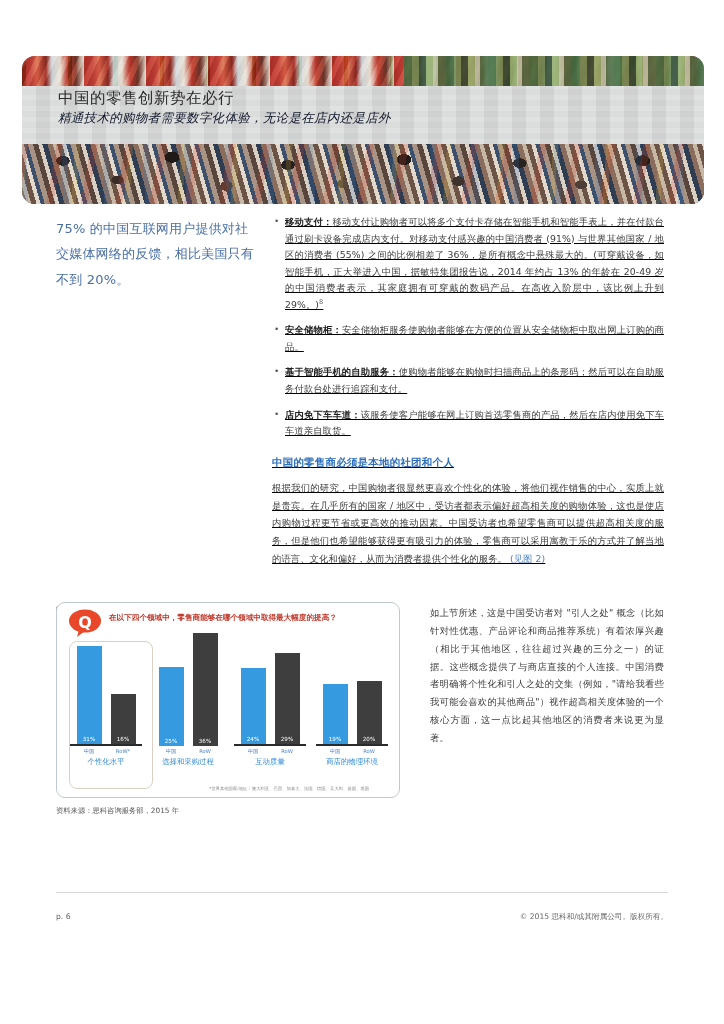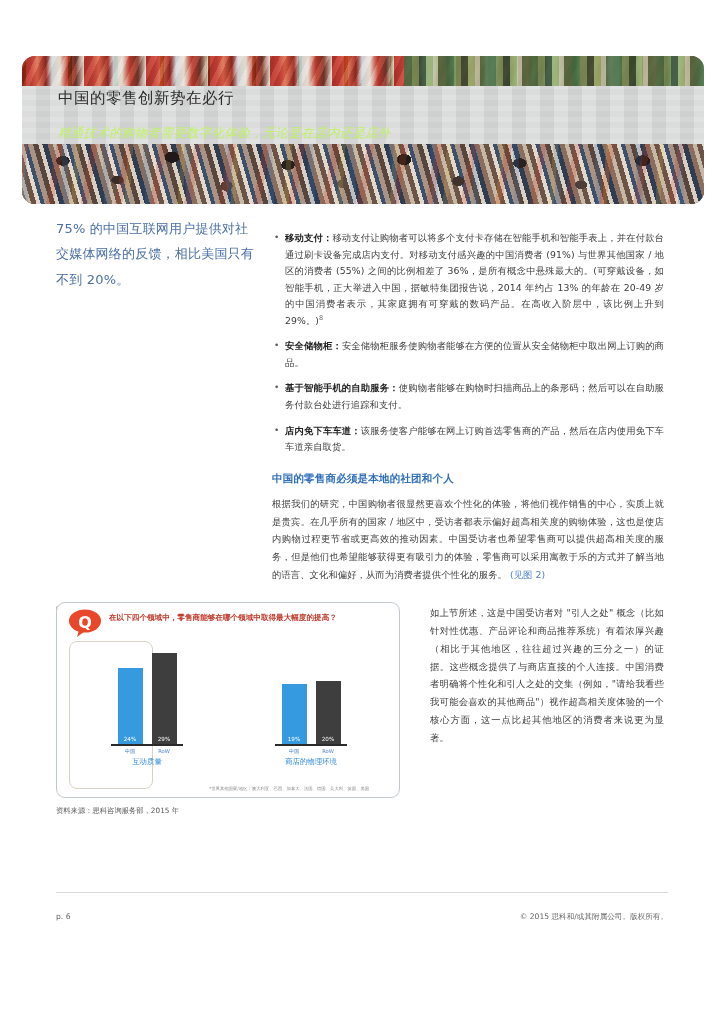--- a/index.html
+++ b/index.html
@@ -84,26 +84,25 @@
     letter-spacing: .5px;
     font-weight: 500;
     z-index: 4;
     white-space: nowrap;
   }
   .hero-sub {
     position: absolute;
     left: 36px;
     top: 54px;
     font-size: 12.5px;
-    color: #bef264;
+    color: #0f172a;
     font-style: italic;
     letter-spacing: .3px;
     z-index: 4;
     white-space: nowrap;
-    margin-top: 15px;
   }
   .hero-crowd {
     position: absolute;
     left: 0; top: 88px; width: 100%; height: 60px;
     background:
       radial-gradient(ellipse 11px 8px at 6% 28%, #2a2220 60%, transparent 62%),
       radial-gradient(ellipse 10px 7px at 14% 60%, #3a2d28 60%, transparent 62%),
       radial-gradient(ellipse 12px 9px at 22% 22%, #1f1a18 60%, transparent 62%),
       radial-gradient(ellipse 10px 8px at 30% 70%, #4a3c34 60%, transparent 62%),
       radial-gradient(ellipse 11px 8px at 39% 35%, #262020 60%, transparent 62%),
@@ -140,22 +139,23 @@
     font-size: 13px;
     line-height: 1.95;
     color: #4a6fa5;
     letter-spacing: .2px;
   }
 
   
   .rightcol {
     position: absolute;
     left: 272px;
-    top: 230px;
+    top: 214px;
     width: 392px;
+    text-decoration: underline;
   }
   ul.bullets {
     margin: 0;
     padding: 0;
     list-style: none;
   }
   ul.bullets > li {
     position: relative;
     padding-left: 13px;
     margin-bottom: 9px;
@@ -429,61 +429,101 @@
       <path d="M11 22 L9 29 L17 23 Z" fill="#e8472a"></path>
       <text x="17" y="19.5" font-family="'DejaVu Sans','Liberation Sans',sans-serif" font-size="16" font-weight="bold" fill="#ffffff" text-anchor="middle">Q</text>
     </svg>
 
     <div class="chart-q">在以下四个领域中，零售商能够在哪个领域中取得最大幅度的提高？</div>
 
     <div class="plot">
       <div class="highlight-card"></div>
       <div class="groups">
 
-
-
         <div class="group">
           <div class="bars">
             <div class="bar-wrap">
-              <div class="bar cn" id="g2s0" style="height: 76px; background: rgb(53, 154, 224);">
-                <span class="bar-val">24%</span>
-              </div>
-            </div>
-            <div class="bar-wrap">
-              <div class="bar row" id="g2s1" style="height: 91px; background: rgb(62, 62, 62);">
-                <span class="bar-val">29%</span>
+              <div class="bar cn" id="g0s0" style="height: 98px; background: rgb(53, 154, 224);">
+                <span class="bar-val">31%</span>
+              </div>
+            </div>
+            <div class="bar-wrap">
+              <div class="bar row" id="g0s1" style="height: 50px; background: rgb(62, 62, 62);">
+                <span class="bar-val">16%</span>
+              </div>
+            </div>
+          </div>
+          <div class="axis"></div>
+          <div class="series-labels">
+            <span>中国</span>
+            <span>RoW*</span>
+          </div>
+          <div class="cat-label">个性化水平</div>
+        </div>
+
+        <div class="group">
+          <div class="bars">
+            <div class="bar-wrap">
+              <div class="bar cn" id="g1s0" style="height: 79px; background: rgb(53, 154, 224);">
+                <span class="bar-val">25%</span>
+              </div>
+            </div>
+            <div class="bar-wrap">
+              <div class="bar row" id="g1s1" style="height: 113px; background: rgb(62, 62, 62);">
+                <span class="bar-val">36%</span>
               </div>
             </div>
           </div>
           <div class="axis"></div>
           <div class="series-labels">
             <span>中国</span>
             <span>RoW</span>
           </div>
-          <div class="cat-label">互动质量</div>
+          <div class="cat-label">选择和采购过程</div>
         </div>
 
         <div class="group">
           <div class="bars">
             <div class="bar-wrap">
-              <div class="bar cn" id="g3s0" style="height: 60px; background: rgb(53, 154, 224);">
-                <span class="bar-val">19%</span>
-              </div>
-            </div>
-            <div class="bar-wrap">
-              <div class="bar row" id="g3s1" style="height: 63px; background: rgb(62, 62, 62);">
-                <span class="bar-val">20%</span>
+              <div class="bar cn" id="g2s0" style="height: 76px; background: rgb(53, 154, 224);">
+                <span class="bar-val">24%</span>
+              </div>
+            </div>
+            <div class="bar-wrap">
+              <div class="bar row" id="g2s1" style="height: 91px; background: rgb(62, 62, 62);">
+                <span class="bar-val">29%</span>
               </div>
             </div>
           </div>
           <div class="axis"></div>
           <div class="series-labels">
             <span>中国</span>
             <span>RoW</span>
           </div>
+          <div class="cat-label">互动质量</div>
+        </div>
+
+        <div class="group">
+          <div class="bars">
+            <div class="bar-wrap">
+              <div class="bar cn" id="g3s0" style="height: 60px; background: rgb(53, 154, 224);">
+                <span class="bar-val">19%</span>
+              </div>
+            </div>
+            <div class="bar-wrap">
+              <div class="bar row" id="g3s1" style="height: 63px; background: rgb(62, 62, 62);">
+                <span class="bar-val">20%</span>
+              </div>
+            </div>
+          </div>
+          <div class="axis"></div>
+          <div class="series-labels">
+            <span>中国</span>
+            <span>RoW</span>
+          </div>
           <div class="cat-label">商店的物理环境</div>
         </div>
 
       </div>
     </div>
 
     <div class="chart-footnote">*世界其他国家/地区：澳大利亚、巴西、加拿大、法国、德国、意大利、英国、美国</div>
   </div>
 
   <div class="source-line">资料来源：思科咨询服务部，2015 年</div>

